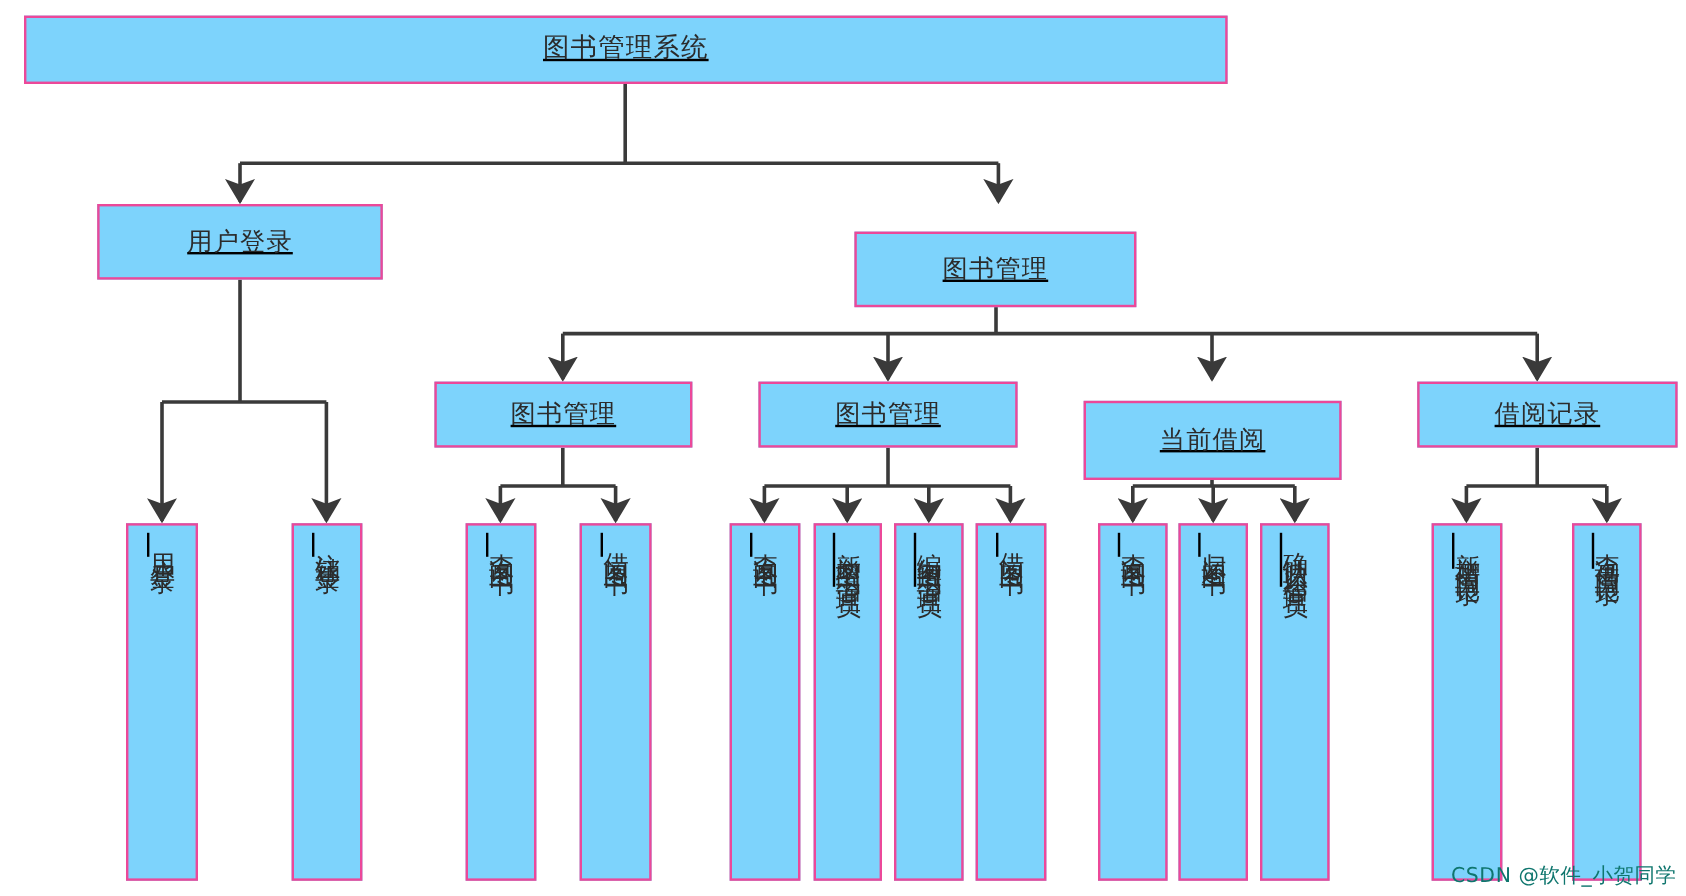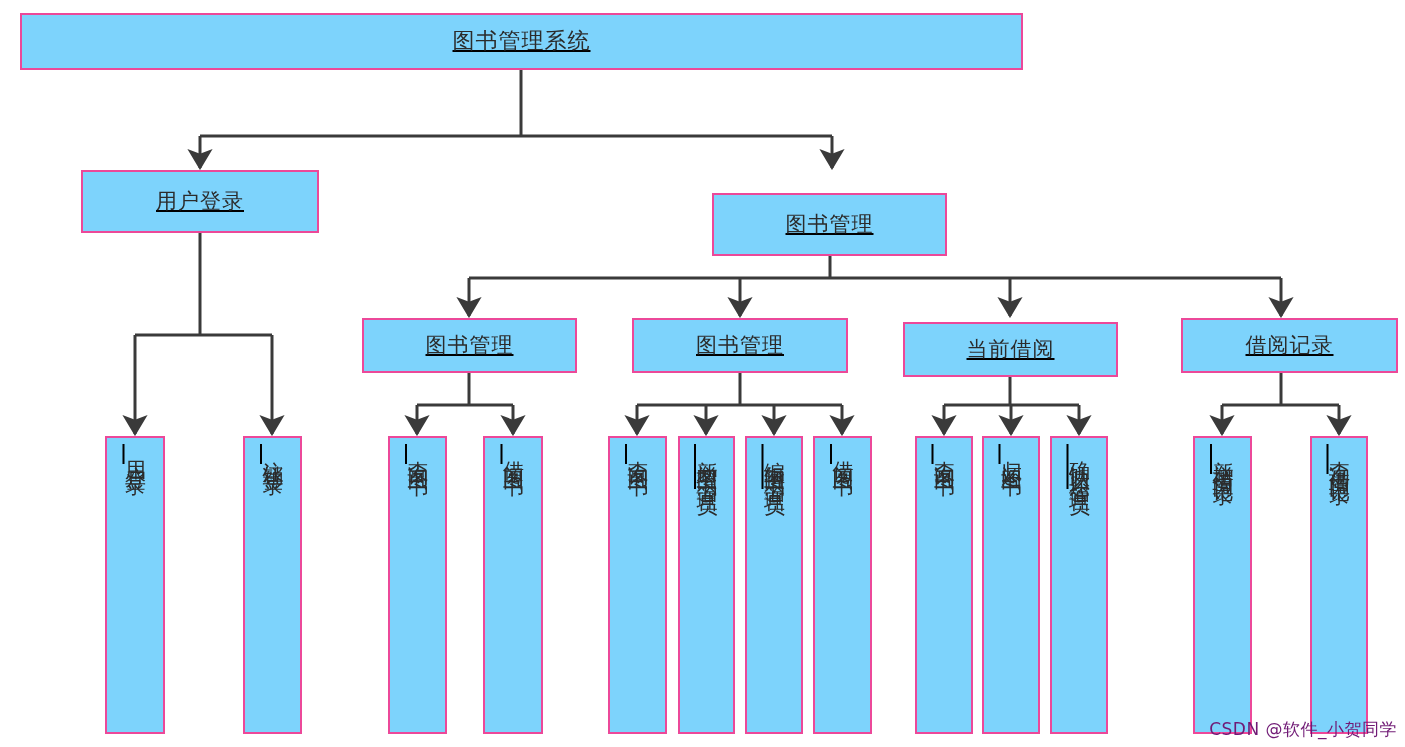--- a/index.html
+++ b/index.html
@@ -20,21 +20,21 @@
   }
   .node.v{align-items:flex-start;justify-content:center;padding-top:6px;}
   .node.v span{
     writing-mode:vertical-rl;text-orientation:upright;
     font-size:21px;color:#2b2b2b;letter-spacing:5px;
     white-space:nowrap;line-height:1;
   }
   .node.top span{font-size:22px;}
   #watermark{
     position:absolute;right:8px;bottom:6px;
-    font-size:17px;color:#701a75;letter-spacing:.5px;
+    font-size:17px;color:#0f766e;letter-spacing:.5px;
     white-space:nowrap;pointer-events:none;
   }
 </style>
 </head>
 <body>
 
 <div id="stage">
 
   <svg id="wires" viewBox="0 0 1405 747" xmlns="http://www.w3.org/2000/svg">
     <defs>
@@ -96,21 +96,21 @@
   <div class="node h" style="left: 712px; top: 170px; width: 235px; height: 63px; margin-top: 23px;">
     <span>图书管理</span>
   </div>
 
   <div class="node h" style="left: 362px; top: 318px; width: 215px; height: 55px;">
     <span>图书管理</span>
   </div>
   <div class="node h" style="left: 632px; top: 318px; width: 216px; height: 55px;">
     <span>图书管理</span>
   </div>
-  <div class="node h" style="left: 903px; top: 322px; width: 215px; height: 55px;">
+  <div class="node h" style="left: 903px; top: 334px; width: 215px; height: 66px;">
     <span>当前借阅</span>
   </div>
   <div class="node h" style="left: 1181px; top: 318px; width: 217px; height: 55px;">
     <span>借阅记录</span>
   </div>
 
   <div class="node v" style="left: 105px; top: 436px; width: 60px; height: 298px;">
     <span>用户登录</span>
   </div>
   <div class="node v" style="left: 243px; top: 436px; width: 59px; height: 298px;">

